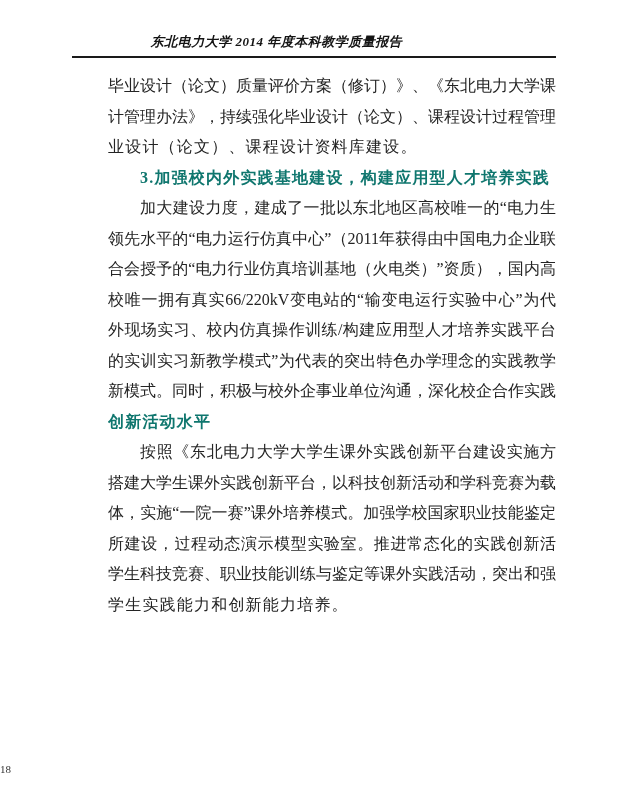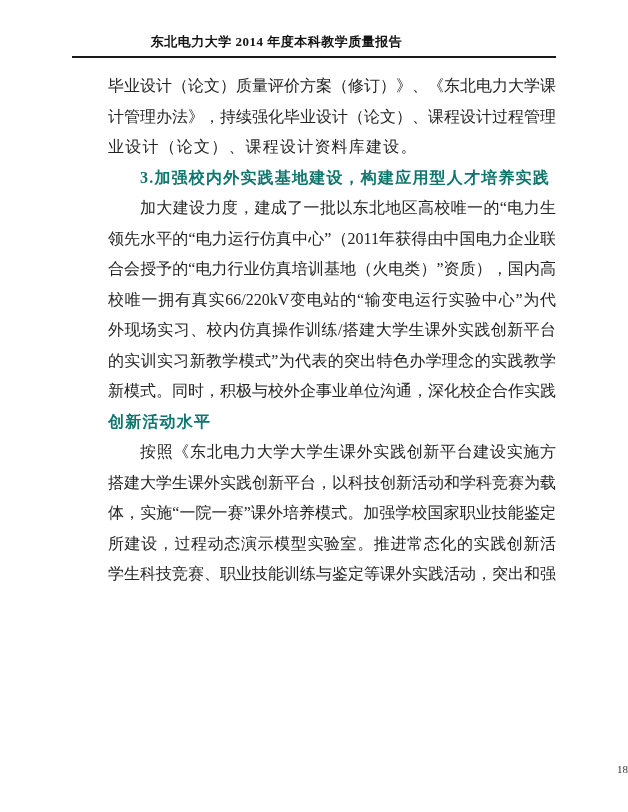--- a/index.html
+++ b/index.html
@@ -20,20 +20,21 @@
     position: absolute;
     top: 33px;
     left: 0;
     width: 553px;
     text-align: center;
     font-size: 13px;
     font-weight: bold;
     color: #141414;
     letter-spacing: 0.5px;
     white-space: nowrap;
+    font-style: italic;
   }
   .hdr-rule {
     position: absolute;
     top: 56px;
     left: 72px;
     width: 484px;
     height: 2px;
     background: #1a1a1a;
   }
   .content {
@@ -62,21 +63,21 @@
     letter-spacing: 1.2px;
   }
   .ln.indent {
     text-indent: 2em;
   }
   .ftr {
     position: absolute;
     top: 763px;
     left: 0;
     width: 628px;
-    text-align: right;
+    text-align: left;
     font-size: 11px;
     color: #333333;
     font-family: Liberation Serif, serif;
   }
 </style>
 </head>
 <body>
 
 <div class="page">
   <div class="hdr">
@@ -90,31 +91,32 @@
         <div class="ln">业设计（论文）、课程设计资料库建设。</div>
       </div>
       <div class="blk heading">
         <div class="ln indent">3.加强校内外实践基地建设，构建应用型人才培养实践平台</div>
       </div>
       <div class="blk body">
         <div class="ln just indent">加大建设力度，建成了一批以东北地区高校唯一的“电力生产</div>
         <div class="ln just">领先水平的“电力运行仿真中心”（2011年获得由中国电力企业联</div>
         <div class="ln just">合会授予的“电力行业仿真培训基地（火电类）”资质），国内高</div>
         <div class="ln just">校唯一拥有真实66/220kV变电站的“输变电运行实验中心”为代</div>
-        <div class="ln just">外现场实习、校内仿真操作训练/搭建大学生课外实践创新平台</div>
+        <div class="ln just">外现场实习、校内仿真操作训练/构建应用型人才培养实践平台</div>
         <div class="ln just">的实训实习新教学模式”为代表的突出特色办学理念的实践教学</div>
         <div class="ln just">新模式。同时，积极与校外企事业单位沟通，深化校企合作实践育</div>
       </div>
       <div class="blk heading">
         <div class="ln">创新活动水平</div>
       </div>
       <div class="blk body">
         <div class="ln just indent">按照《东北电力大学大学生课外实践创新平台建设实施方案》，</div>
         <div class="ln just">搭建大学生课外实践创新平台，以科技创新活动和学科竞赛为载</div>
         <div class="ln just">体，实施“一院一赛”课外培养模式。加强学校国家职业技能鉴定</div>
         <div class="ln just">所建设，过程动态演示模型实验室。推进常态化的实践创新活动、</div>
         <div class="ln just">学生科技竞赛、职业技能训练与鉴定等课外实践活动，突出和强化</div>
+        <div class="ln">学生实践能力和创新能力培养。</div>
       </div>
     </div>
   <div class="ftr">
     <span>18</span>
   </div>
 </div>
 
 </body></html>

